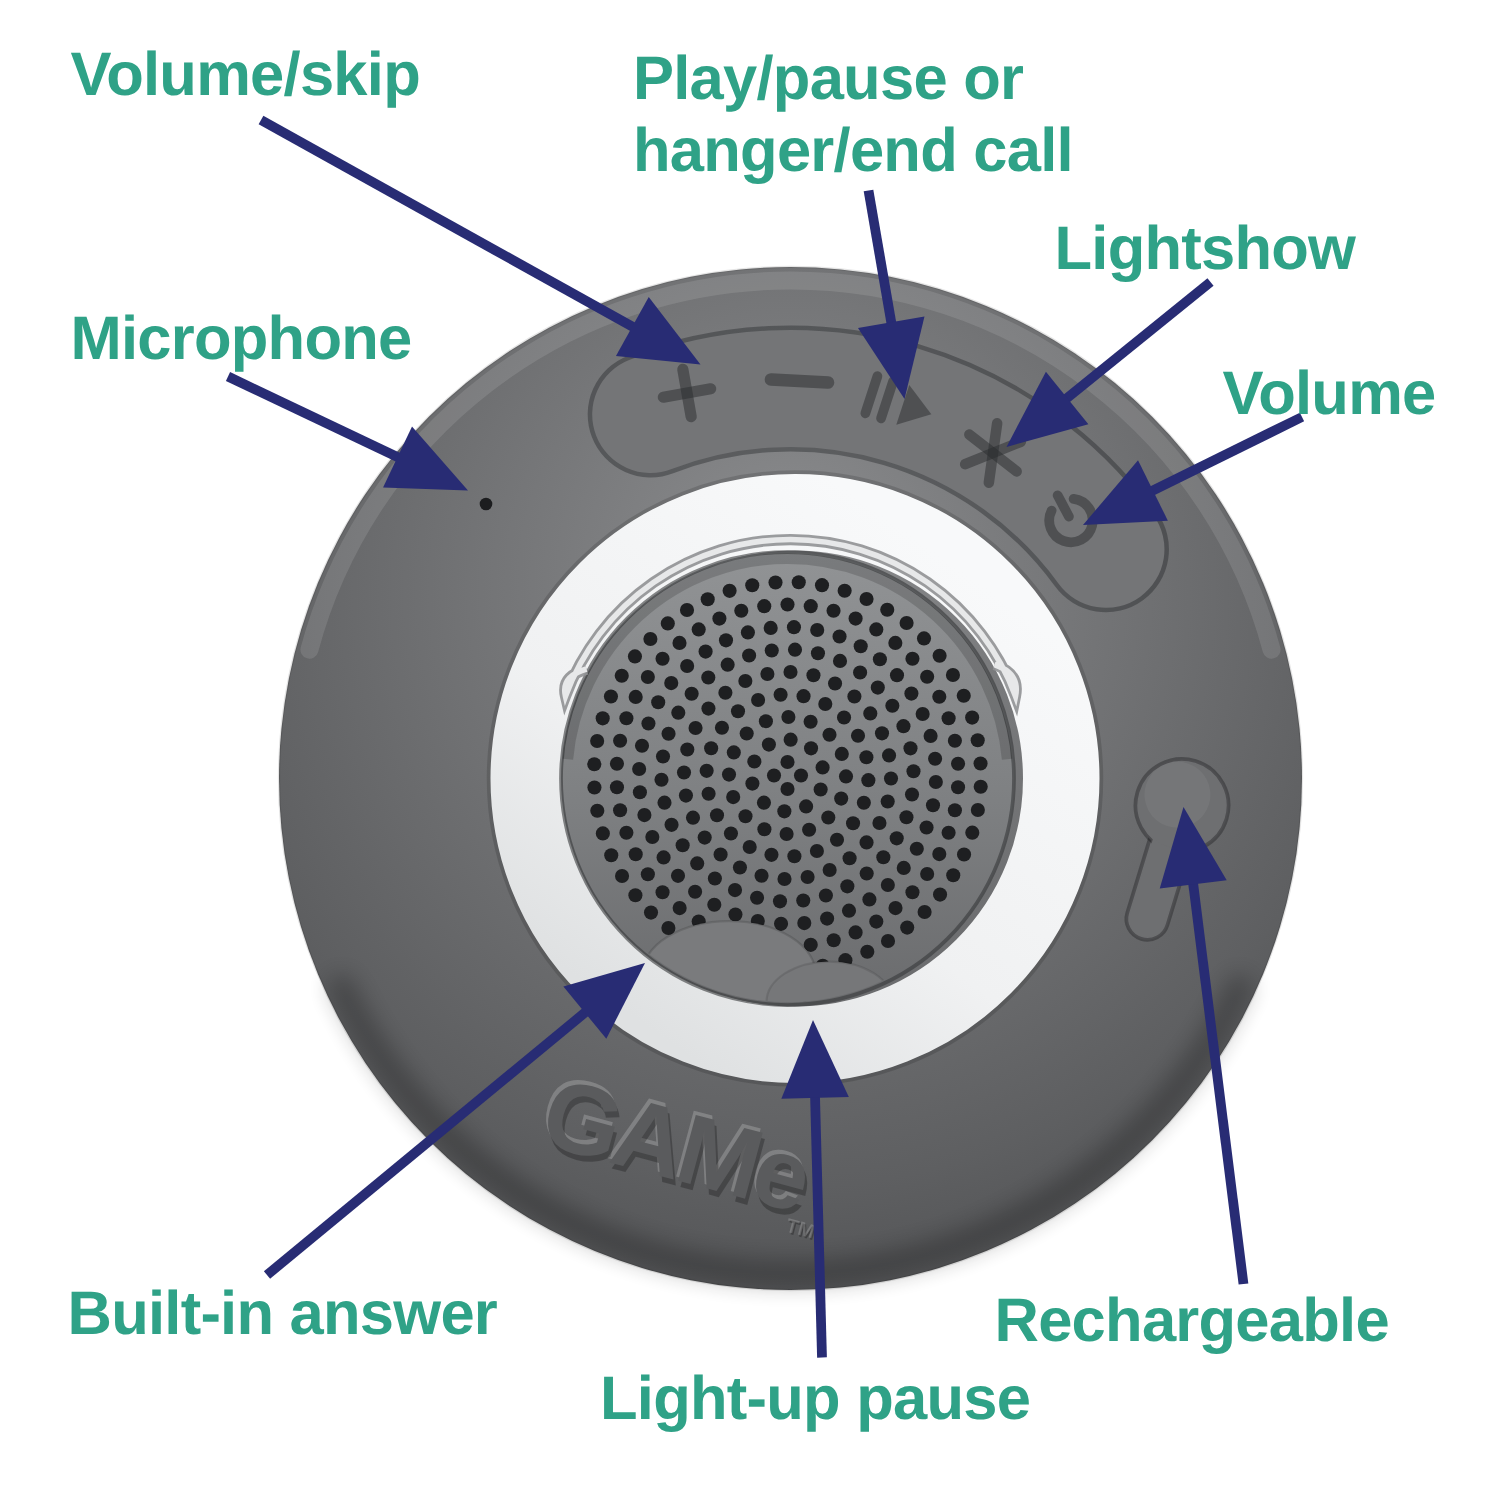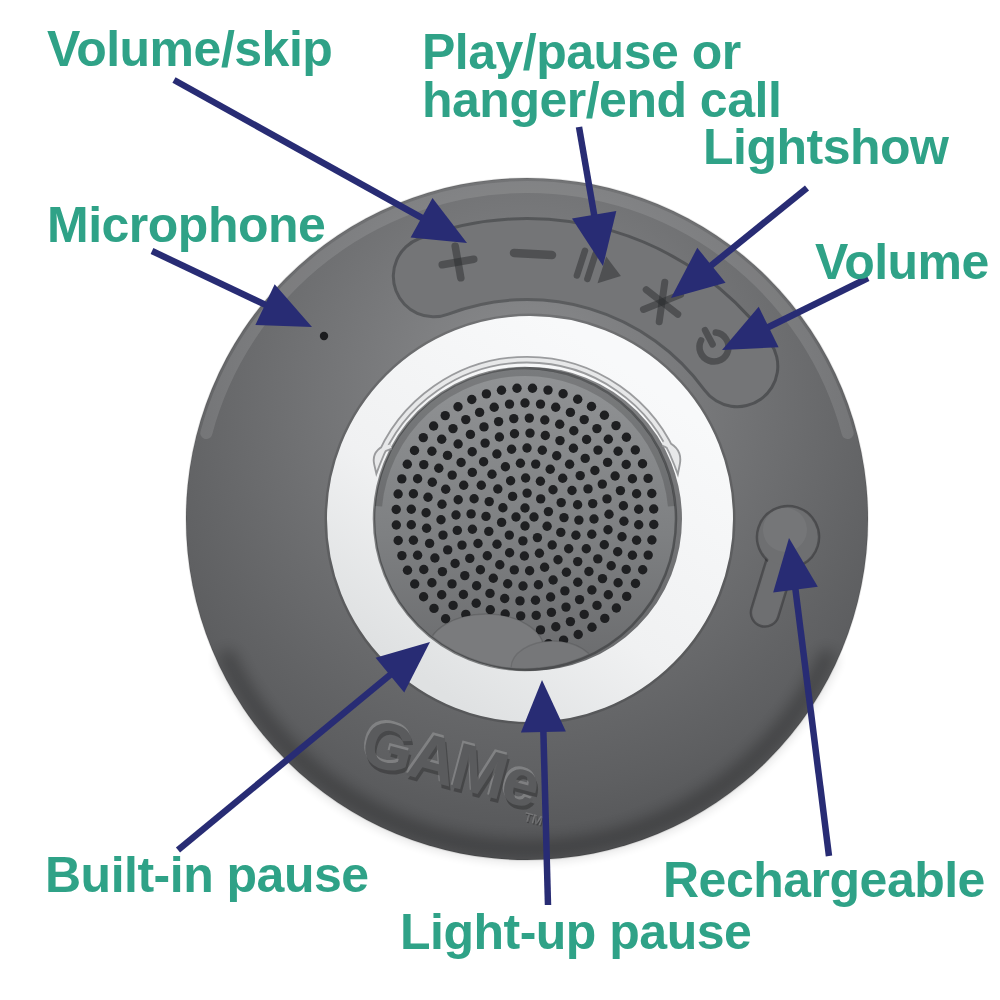--- a/index.html
+++ b/index.html
@@ -1,19 +1,19 @@
 <!DOCTYPE html>
 <html><head>
 <meta charset="utf-8">
 <style>
   html,body{margin:0;padding:0;background:#ffffff;}
   .stage{position:relative;width:1000px;height:1000px;background:#ffffff;overflow:hidden;
          font-family:"Liberation Sans", sans-serif;}
   .stage svg{position:absolute;left:0;top:0;}
-  .diagram-label{position:absolute;font-weight:800;font-size:50px;line-height:48px;
+  .diagram-label{position:absolute;font-weight:800;font-size:41px;line-height:48px;
                  letter-spacing:-0.5px;color:var(--teal,#2FA287);white-space:nowrap;}
   .diagram-label .ln{display:block;}
 </style>
 </head>
 <body>
 
 <div class="stage" style="--teal: #2FA287;">
 
 <svg width="1000" height="1000" viewBox="0 0 1000 1000">
   <defs>
@@ -414,34 +414,34 @@
 
 <div>
   <div class="diagram-label" style="left: 47px; top: 25px;">
     <span class="ln">Volume/skip</span>
         <span class="ln"></span>
   </div>
   <div class="diagram-label" style="left: 422px; top: 28px;">
     <span class="ln">Play/pause or</span>
         <span class="ln">hanger/end call</span>
   </div>
-  <div class="diagram-label" style="left: 703px; top: 123px;">
+  <div class="diagram-label" style="left: 703px; top: 141px;">
     <span class="ln">Lightshow</span>
         <span class="ln"></span>
   </div>
   <div class="diagram-label" style="left: 815px; top: 238px;">
     <span class="ln">Volume</span>
         <span class="ln"></span>
   </div>
   <div class="diagram-label" style="left: 47px; top: 201px;">
     <span class="ln">Microphone</span>
         <span class="ln"></span>
   </div>
   <div class="diagram-label" style="left: 45px; top: 851px;">
-    <span class="ln">Built-in pause</span>
+    <span class="ln">Built-in answer</span>
         <span class="ln"></span>
   </div>
   <div class="diagram-label" style="left: 400px; top: 908px;">
     <span class="ln">Light-up pause</span>
         <span class="ln"></span>
   </div>
   <div class="diagram-label" style="left: 663px; top: 856px; text-align: right;">
     <span class="ln">Rechargeable</span>
         <span class="ln"></span>
   </div>

